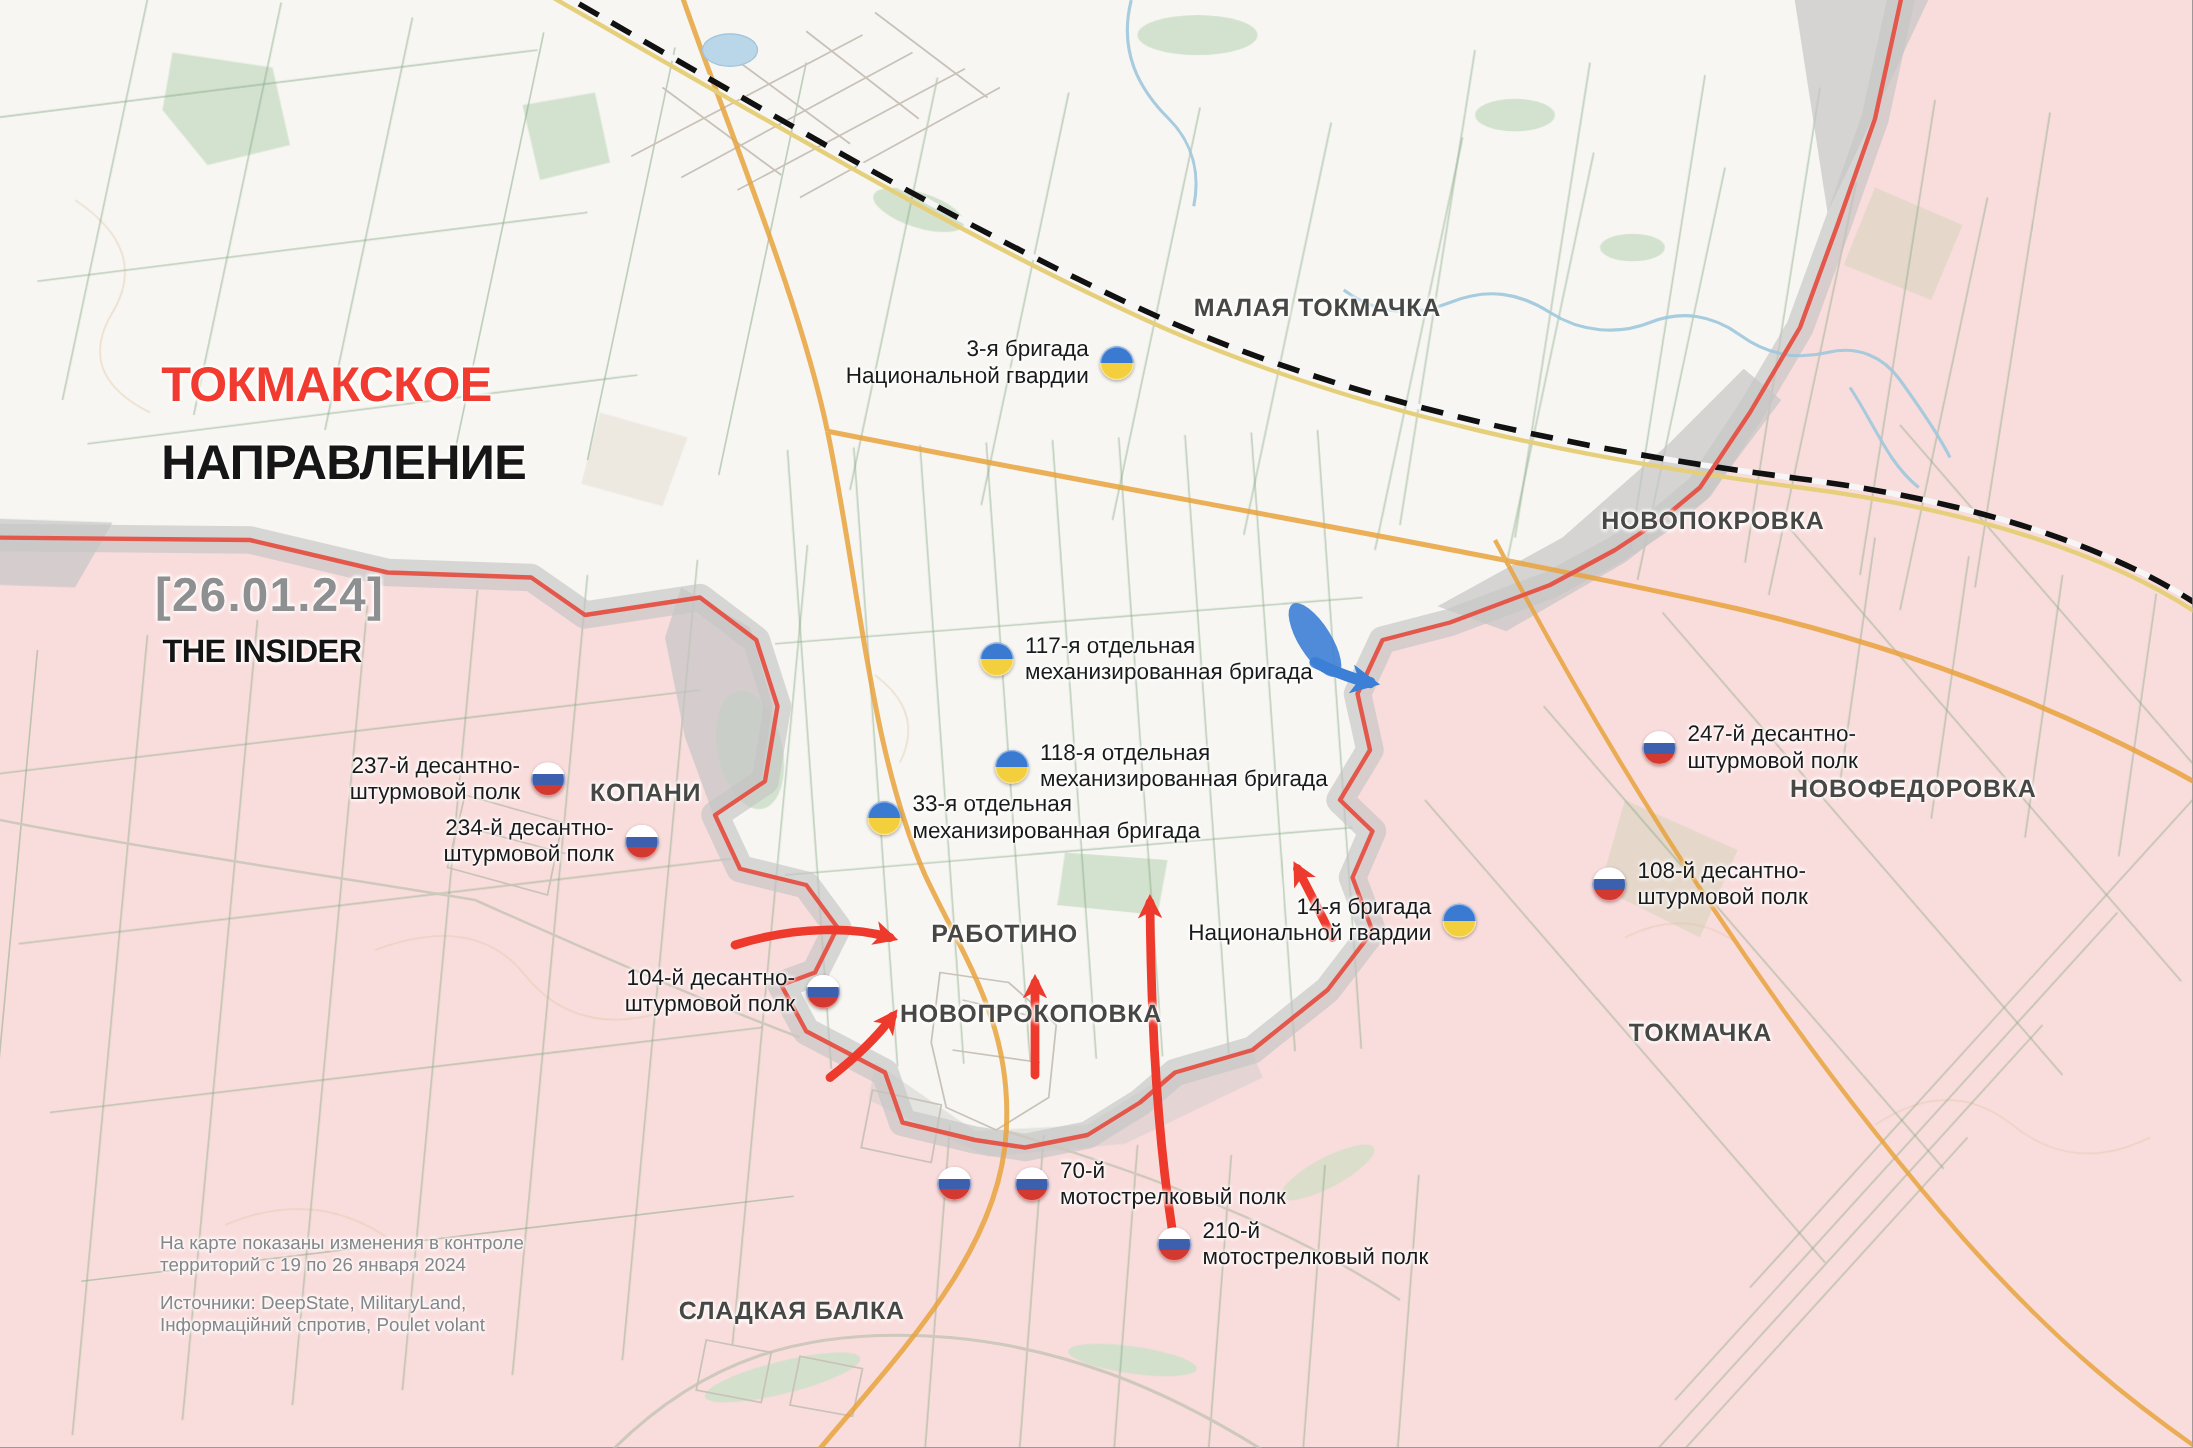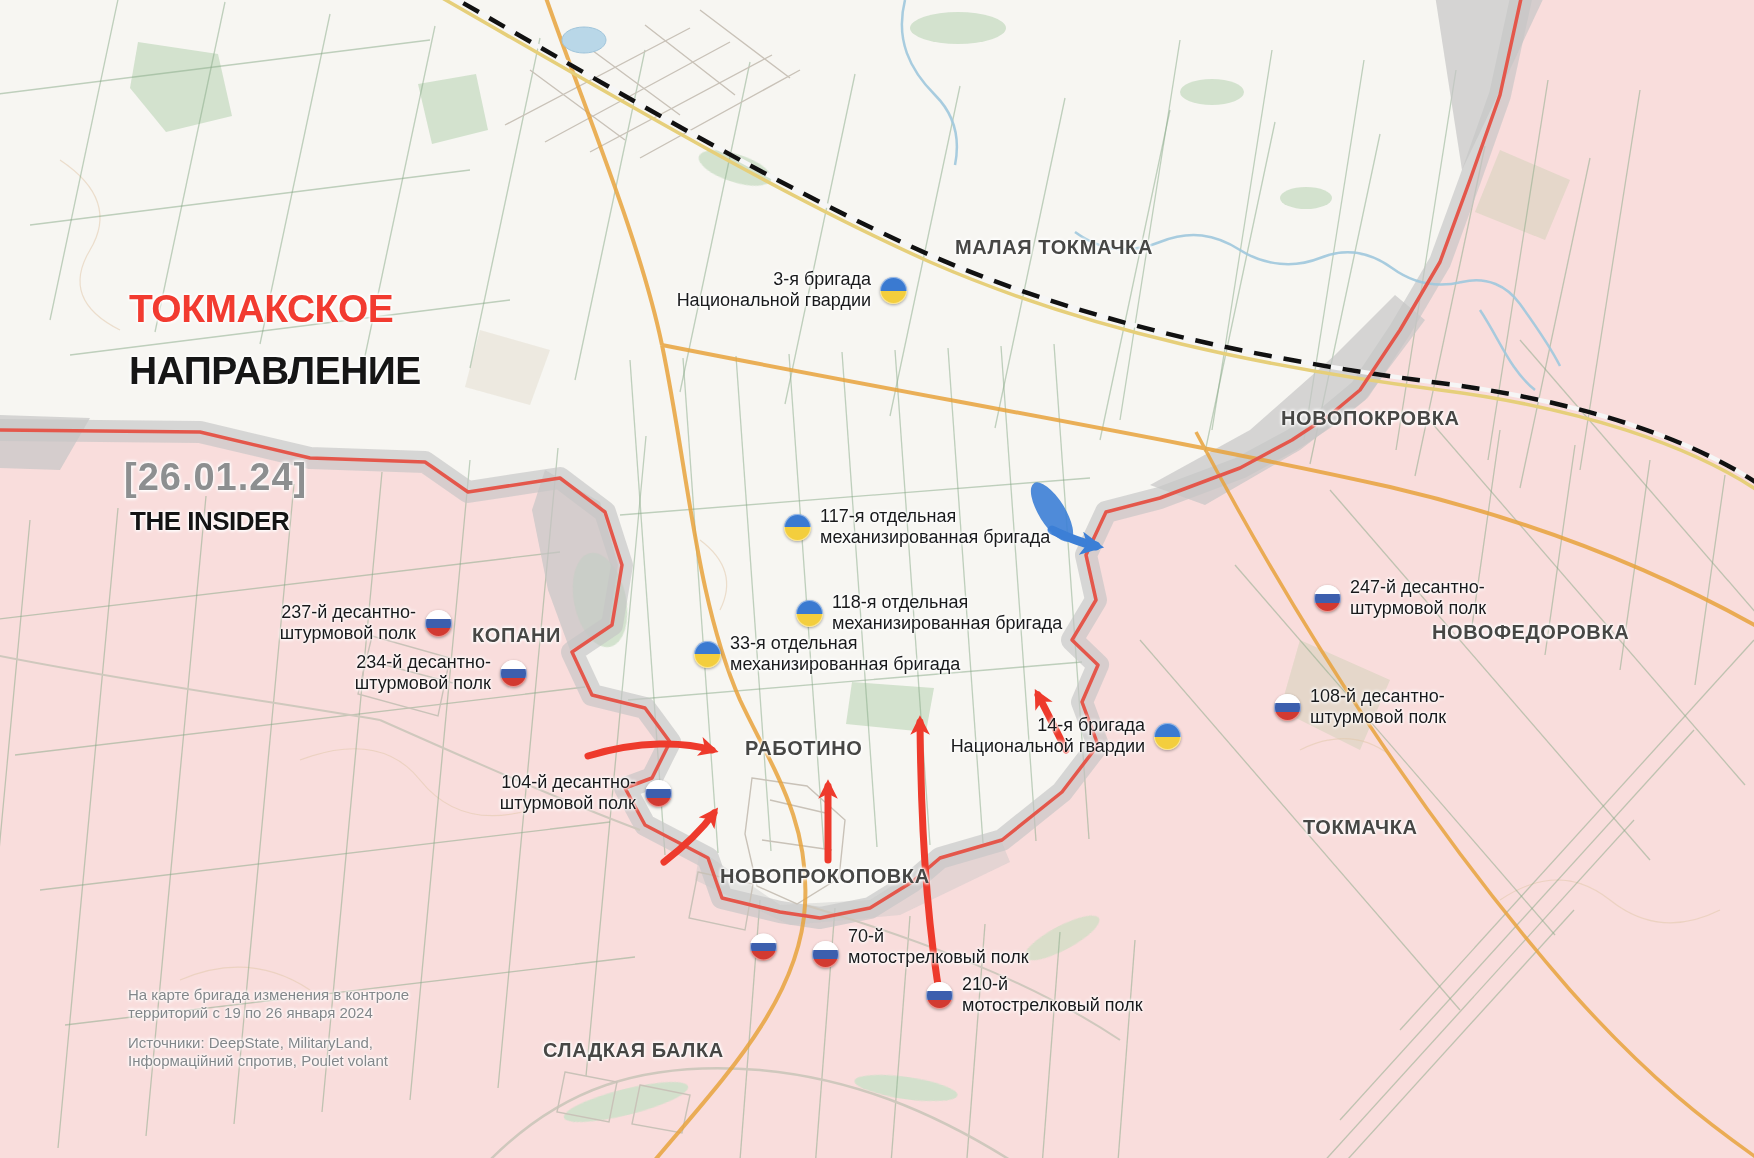--- a/index.html
+++ b/index.html
@@ -207,34 +207,34 @@
   <div id="labels-layer">
     <div class="title halo">
       <div class="t1">ТОКМАКСКОЕ</div>
       <div class="t2">НАПРАВЛЕНИЕ</div>
     </div>
     <div class="date halo">[26.01.24]</div>
     <div class="brand halo">THE INSIDER</div>
 
     <div class="footer halo">
       <div class="note">
-        <div>На карте бригада изменения в контроле</div>
+        <div>На карте показаны изменения в контроле</div>
         <div>территорий с 19 по 26 января 2024</div>
       </div>
       <div class="sources">
         <div>Источники: DeepState, MilitaryLand,</div>
         <div>Інформаційний спротив, Poulet volant</div>
       </div>
     </div>
   <div class="town halo" style="left: 955px; top: 247px;">МАЛАЯ ТОКМАЧКА</div>
       <div class="town halo" style="left: 1281px; top: 418px;">НОВОПОКРОВКА</div>
       <div class="town halo" style="left: 472px; top: 635px;">КОПАНИ</div>
       <div class="town halo" style="left: 1432px; top: 632px;">НОВОФЕДОРОВКА</div>
       <div class="town halo" style="left: 745px; top: 748px;">РАБОТИНО</div>
-      <div class="town halo" style="left: 688px; top: 876px; padding-left: 32px;">НОВОПРОКОПОВКА</div>
+      <div class="town halo" style="left: 688px; top: 812px; padding-left: 32px;">НОВОПРОКОПОВКА</div>
       <div class="town halo" style="left: 1303px; top: 827px;">ТОКМАЧКА</div>
       <div class="town halo" style="left: 543px; top: 1050px;">СЛАДКАЯ БАЛКА</div>
       <div class="unit" style="top: 290px; right: 847px;">
         <span class="unit-text halo ta-r">
           <div>3-я бригада</div>
           <div>Национальной гвардии</div>
         </span>
         <span class="flag ua"></span>
       </div>
       <div class="unit" style="top: 527px; left: 784px;">
@@ -296,21 +296,21 @@
       <div class="unit" style="top: 707px; left: 1274px;">
         <span class="flag ru"></span>
         <span class="unit-text halo">
           <div>108-й десантно-</div>
           <div>штурмовой полк</div>
         </span>
       </div>
       <div class="unit" style="top: 947px; right: 977px;">
         <span class="flag ru"></span>
       </div>
-      <div class="unit" style="top: 947px; left: 812px; align-items: flex-end;">
+      <div class="unit" style="top: 947px; left: 812px;">
         <span class="flag ru"></span>
         <span class="unit-text halo">
           <div>70-й</div>
           <div>мотострелковый полк</div>
         </span>
       </div>
       <div class="unit" style="top: 995px; left: 926px;">
         <span class="flag ru"></span>
         <span class="unit-text halo">
           <div>210-й</div>

